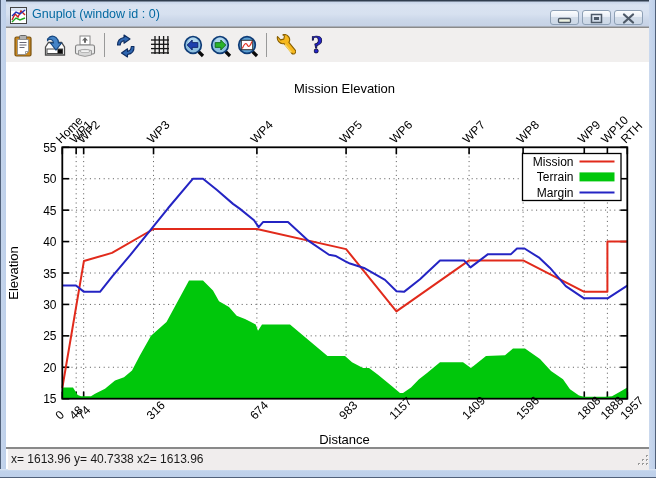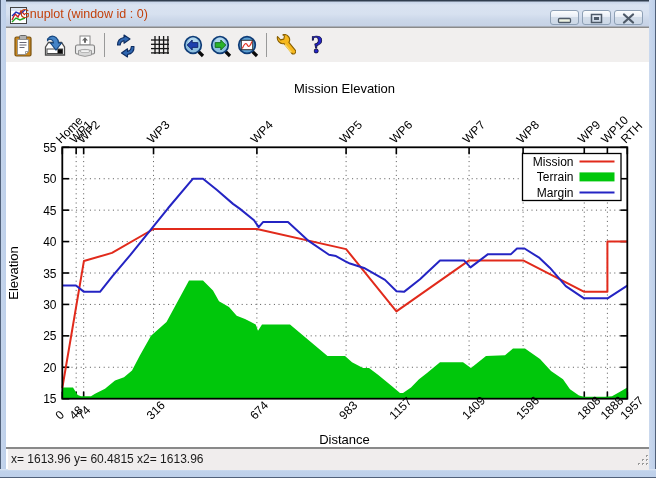--- a/index.html
+++ b/index.html
@@ -1,19 +1,19 @@
 <!DOCTYPE html>
 <html><head><meta charset="utf-8"><style>
 *{margin:0;padding:0;box-sizing:border-box}
 body{width:656px;height:478px;position:relative;overflow:hidden;font-family:"Liberation Sans",sans-serif;background:#fff}
 .win-border-l{position:absolute;left:0;top:0;width:6px;height:478px;background:linear-gradient(90deg,#51617a 0,#51617a 1px,#c5d5ec 1px,#bed0ea 6px)}
 .win-border-r{position:absolute;right:0;top:0;width:7px;height:478px;background:linear-gradient(90deg,#cbd9ee 0,#bed0ea 6px,#51617a 6px)}
 .win-border-b{position:absolute;left:0;bottom:0;width:656px;height:9px;background:linear-gradient(#dde7f5 0,#c0d2eb 2px,#bed0ea 8px,#51617a 8px)}
 .titlebar{position:absolute;left:0;top:0;width:656px;height:28px;background:linear-gradient(#313e4e 0,#313e4e 1px,#c9d6ea 2px,#d9e3f1 5px,#d7e1f0 14px,#cbd7e9 20px,#c6d2e6 26px,#8a8a8a 27px)}
-.title-text{position:absolute;left:20px;top:7px;font-size:12.5px;color:#c2410c}
+.title-text{position:absolute;left:32px;top:7px;font-size:12.5px;color:#0369a1}
 .capbtn{position:absolute;top:10px;width:29px;height:15px;border:1px solid #8ea0b5;border-radius:3px;background:linear-gradient(#fcfdfe 0,#e8eef6 45%,#d3dde9 50%,#ccd8e7 100%)}
 .toolbar{position:absolute;left:6px;top:28px;width:643px;height:34px;background:#f1efee}
 .sep{position:absolute;top:5px;width:1px;height:24px;background:#999}
 .statusline{position:absolute;left:6px;top:447px;width:643px;height:2px;background:#898989}
 .statusbar{position:absolute;left:8px;top:449px;width:641px;height:21px;background:#f0eded;color:#1a1a1a;font-size:12px;line-height:20px;padding-left:3px}
 .chartbg{position:absolute;left:6px;top:62px;width:643px;height:385px;background:#fff}
 </style></head><body>
 <div class="chartbg"></div>
 <div class="titlebar"></div>
 <div class="win-border-l"></div>
@@ -214,21 +214,21 @@
 <rect x="522.5" y="153.5" width="98.5" height="47" fill="#fff" stroke="#000" stroke-width="1.3"></rect>
 <text x="573.5" y="165.8" text-anchor="end" class="lab">Mission</text>
 <line x1="579.5" y1="161.4" x2="614.5" y2="161.4" stroke="#e12a1b" stroke-width="2"></line>
 <text x="573.5" y="181.3" text-anchor="end" class="lab">Terrain</text>
 <rect x="579.5" y="172.4" width="35" height="9" fill="#00c70b"></rect>
 <text x="573.5" y="196.8" text-anchor="end" class="lab">Margin</text>
 <line x1="579.5" y1="192.4" x2="614.5" y2="192.4" stroke="#2424c3" stroke-width="2"></line>
 </g>
 </svg>
 <div class="statusline"></div>
-<div class="statusbar">x= 1613.96 y= 60.4815 x2= 1613.96</div>
+<div class="statusbar">x= 1613.96 y= 40.7338 x2= 1613.96</div>
 <svg style="position:absolute;left:636px;top:454px" width="14" height="14" viewBox="0 0 14 14">
 <g fill="#9a9a9a">
       <rect x="10" y="1" width="2" height="2"></rect>
       <rect x="10" y="5" width="2" height="2"></rect>
       <rect x="10" y="9" width="2" height="2"></rect>
       <rect x="6" y="5" width="2" height="2"></rect>
       <rect x="6" y="9" width="2" height="2"></rect>
       <rect x="2" y="9" width="2" height="2"></rect>
     </g>
 <g fill="#fdfdfd">

